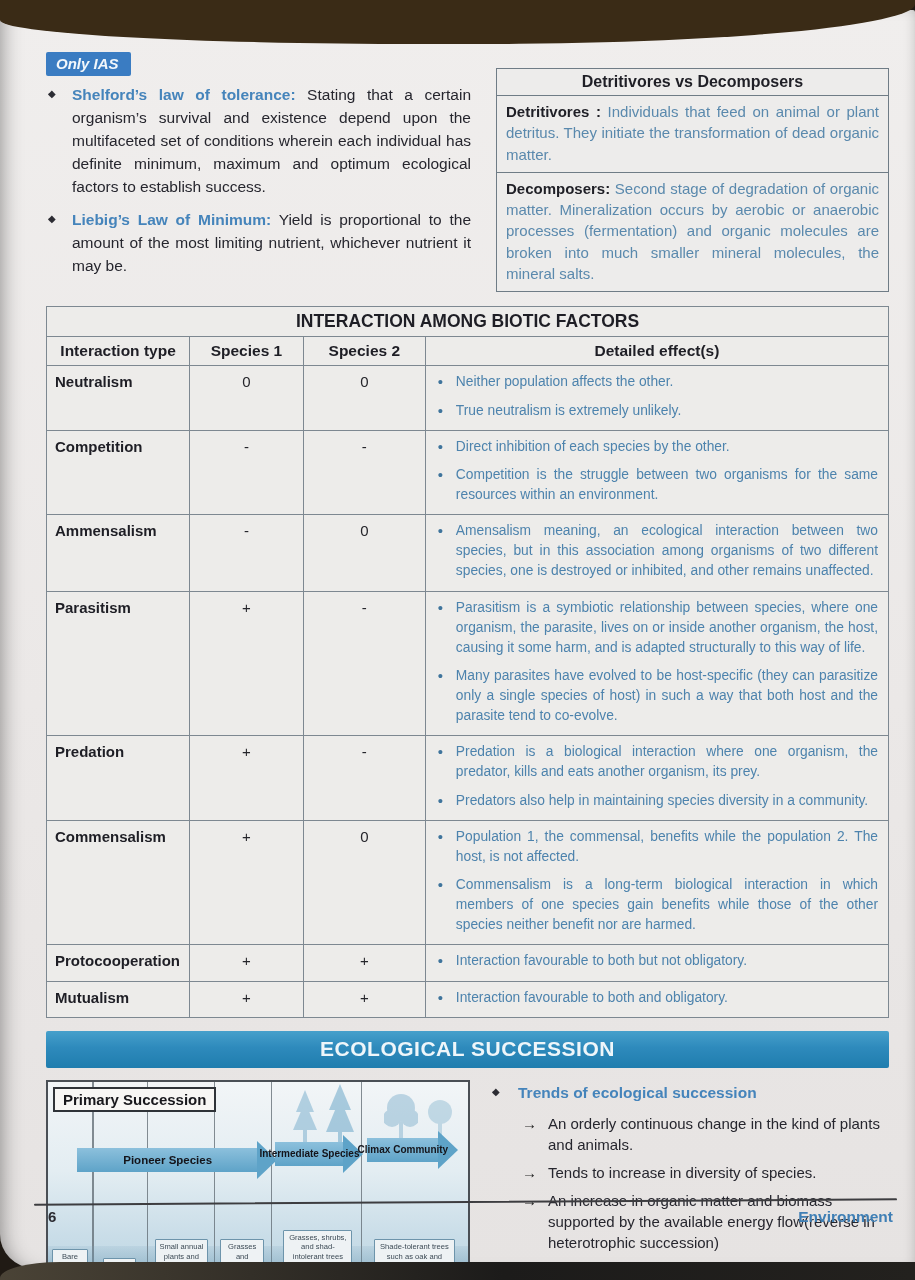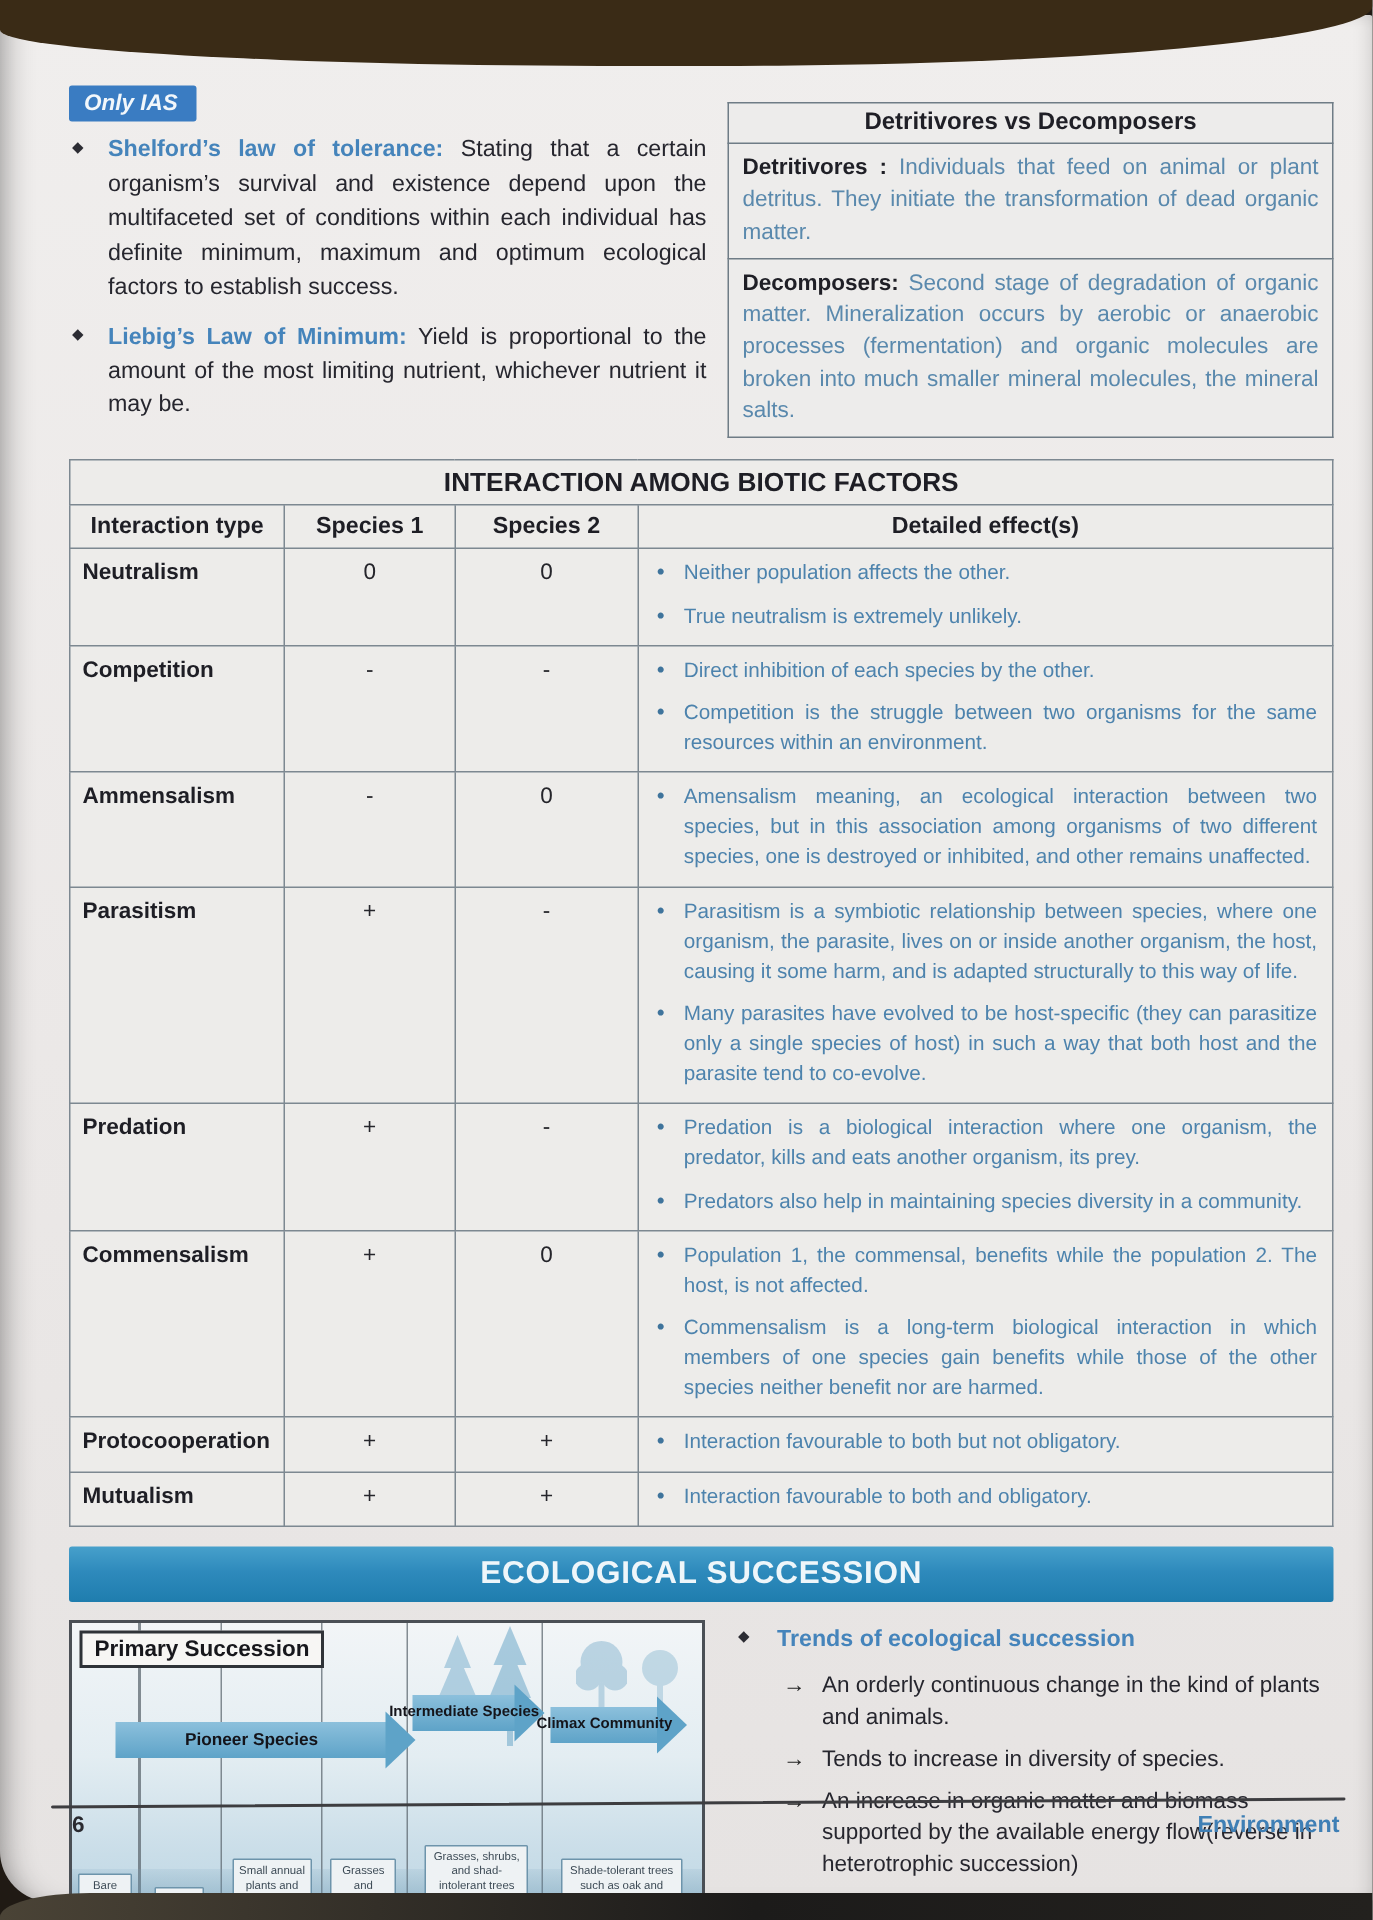--- a/index.html
+++ b/index.html
@@ -30,21 +30,21 @@
   .content { position:absolute; top:38px; left:46px; right:26px; }
 
   
   .badge {
     display:inline-block; background:#3a7cc2; color:#f2f7fb;
     font-weight:bold; font-style:italic; font-size:15px;
     padding:3px 12px 4px 10px; border-radius:2px; margin-bottom:8px;
   }
 
   
-  .top-section { display:flex; gap:14px; align-items:flex-end; }
+  .top-section { display:flex; gap:25px; align-items:center; }
   .left-col { width:425px; flex:none; }
   .law-list { list-style:none; }
   .law-item { position:relative; padding-left:26px; margin-bottom:10px;
     font-size:15.5px; line-height:1.48; text-align:justify; color:#26262e; }
   .law-item::before { content:"◆"; position:absolute; left:2px; top:3px; font-size:10px; color:#2c2c33; }
   .law-term { color:#4584bb; font-weight:bold; }
 
   .dvd-box { flex:1; border-collapse:collapse; margin-top:20px; background:#edeceb; }
   .dvd-box th, .dvd-box td { border:1.5px solid #6f7c86; }
   .dvd-title { font-size:16px; font-weight:bold; color:#1f1f26; text-align:center; padding:4px 6px; }
@@ -116,21 +116,21 @@
 <div class="wood-top"></div>
 <div class="wood-bottom"></div>
 
 <div class="page">
   <div class="content">
 
     <div class="top-section">
       <div class="left-col">
         <div class="badge">Only IAS</div>
         <ul class="law-list">
-          <li class="law-item"><span class="law-term">Shelford’s law of tolerance:</span><span> Stating that a certain organism’s survival and existence depend upon the multifaceted set of conditions within each individual has definite minimum, maximum and optimum ecological factors to establish success.</span></li>
+          <li class="law-item"><span class="law-term">Shelford’s law of tolerance:</span><span> Stating that a certain organism’s survival and existence depend upon the multifaceted set of conditions wherein each individual has definite minimum, maximum and optimum ecological factors to establish success.</span></li>
           <li class="law-item"><span class="law-term">Liebig’s Law of Minimum:</span><span> Yield is proportional to the amount of the most limiting nutrient, whichever nutrient it may be.</span></li>
         </ul>
       </div>
 
       <table class="dvd-box">
         <tbody>
           <tr>
               <th class="dvd-title">Detritivores vs Decomposers</th>
             </tr>
           <tr>
@@ -275,21 +275,21 @@
           <circle cx="14" cy="14" r="12" fill="#9cc2d7"></circle>
             <rect x="12" y="24" width="4" height="38" fill="#9cc2d7"></rect>
         </svg>
 
         <div class="diag-title">Primary Succession</div>
 
         <div class="arrow" style="left:7%;top:66px;width:43%">
           <span class="alabel">Pioneer Species</span>
           <span class="head"></span>
         </div>
-        <div class="arrow small" style="left:54%;top:48px;width:16.5%">
+        <div class="arrow small" style="left:54%;top:60px;width:16.5%">
           <span class="alabel">Intermediate Species</span>
           <span class="head"></span>
         </div>
         <div class="arrow small" style="left:76%;top:56px;width:17%">
           <span class="alabel">Climax Community</span>
           <span class="head"></span>
         </div>
 
         <div class="stage-box" style="left:1%;width:8.5%">Bare rock</div>
         <div class="stage-box" style="left:13%;width:8%">Lichens</div>

